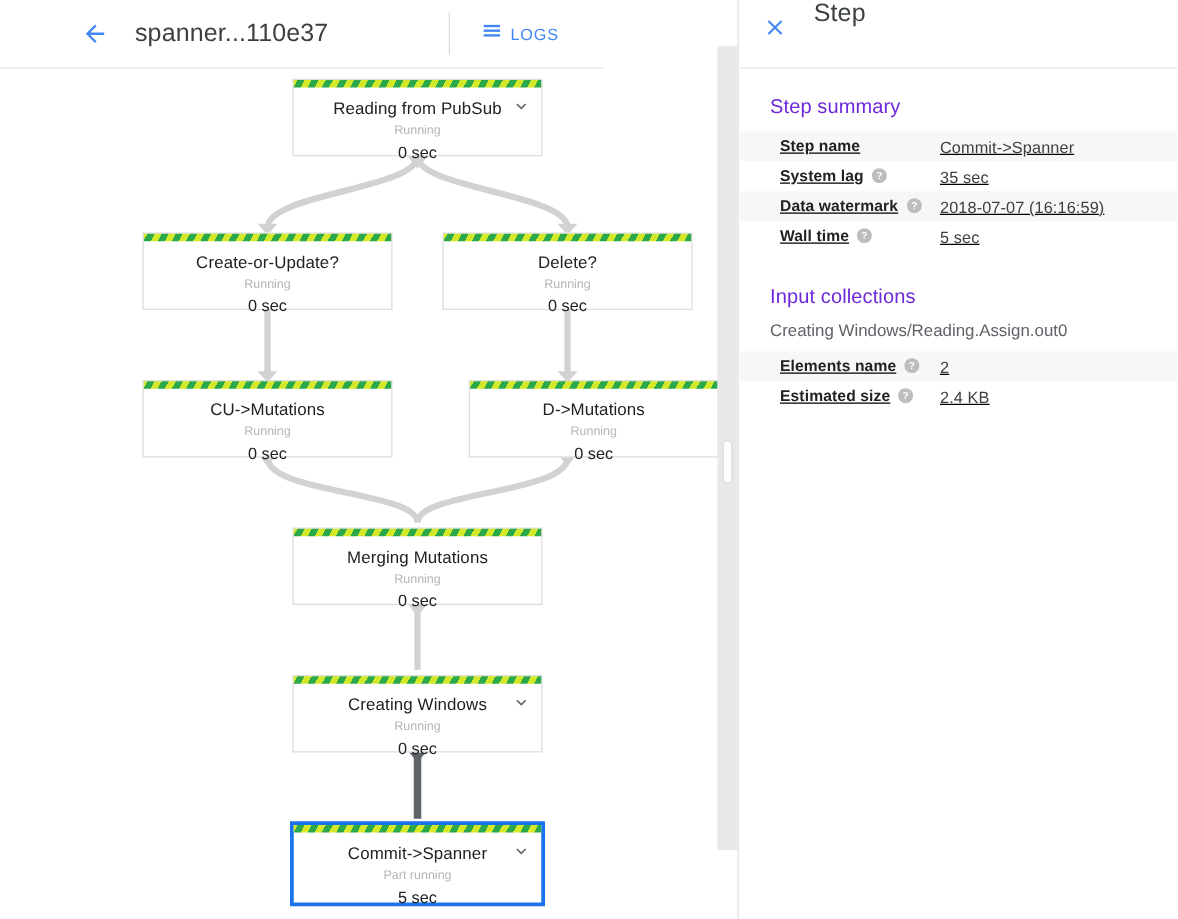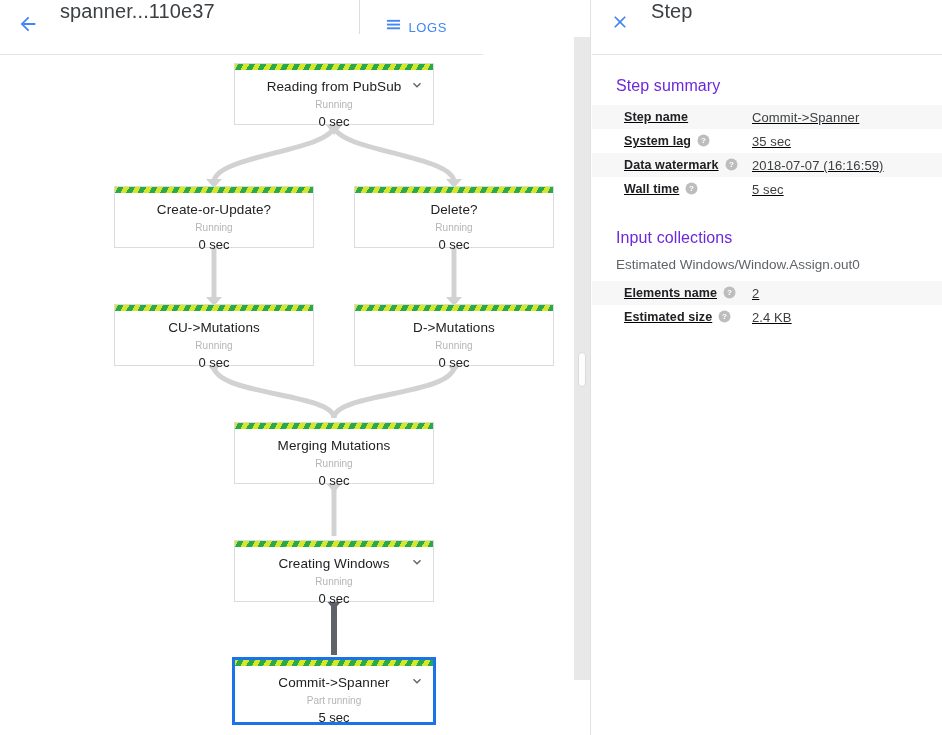--- a/index.html
+++ b/index.html
@@ -18,21 +18,21 @@
     width: 591px; height: 735px;
     background: #fff;
     border-right: 1px solid #e0e0e0;
     overflow: hidden;
   }
   #topbar {
     position: absolute; left: 0; top: 0;
     width: 483px; height: 55px;
     background: #fff;
     border-bottom: 1px solid #e3e3e3;
-    display: flex; 
+    display: flex; align-items: center; padding-left: 48px;
   }
   #back-btn {
     width: 48px; height: 48px; margin-left: 4px;
     display: flex; align-items: center; justify-content: center;
     border-radius: 50%; cursor: pointer;
   }
   #back-btn svg { display: block; }
   #job-title {
     font-size: 20px; color: #3c4043; font-weight: 400;
     margin-left: 8px; letter-spacing: 0.1px; white-space: nowrap;
@@ -251,21 +251,21 @@
           </div>
         </div>
         <div class="node" style="left: 114px; top: 249px; width: 200px; height: 62px;">
           <div class="node-bar"></div>
           <div class="node-body">
             <div class="node-title">CU-&gt;Mutations</div>
             <div class="node-status">Running</div>
             <div class="node-time">0 sec</div>
           </div>
         </div>
-        <div class="node" style="left: 354px; top: 249px; width: 200px; height: 62px;">
+        <div class="node" style="left: 375px; top: 249px; width: 200px; height: 62px;">
           <div class="node-bar"></div>
           <div class="node-body">
             <div class="node-title">D-&gt;Mutations</div>
             <div class="node-status">Running</div>
             <div class="node-time">0 sec</div>
           </div>
         </div>
         <div class="node" style="left: 234px; top: 367px; width: 200px; height: 62px;">
           <div class="node-bar"></div>
           <div class="node-body">
@@ -345,21 +345,21 @@
                     <text x="12" y="17" font-size="15" font-family="Liberation Sans, sans-serif" fill="#ffffff" text-anchor="middle" font-weight="bold">?</text>
                   </svg></span></td>
               <td class="kv-val">5 sec</td>
             </tr>
           </tbody>
       </table>
 
       <div class="section-gap"></div>
 
       <div class="section-heading">Input collections</div>
-      <div class="section-subtitle">Estimated Windows/Window.Assign.out0</div>
+      <div class="section-subtitle">Creating Windows/Reading.Assign.out0</div>
       <table class="kv-table">
         <tbody id="input-collection-rows">
             <tr class="kv-row shaded">
               <td class="kv-key"><span>Elements name</span><span class="help-icon"><svg width="13" height="13" viewBox="0 0 24 24" aria-hidden="true">
                     <circle cx="12" cy="12" r="11" fill="#bdbdbd"></circle>
                     <text x="12" y="17" font-size="15" font-family="Liberation Sans, sans-serif" fill="#ffffff" text-anchor="middle" font-weight="bold">?</text>
                   </svg></span></td>
               <td class="kv-val">2</td>
             </tr>
             <tr class="kv-row">

